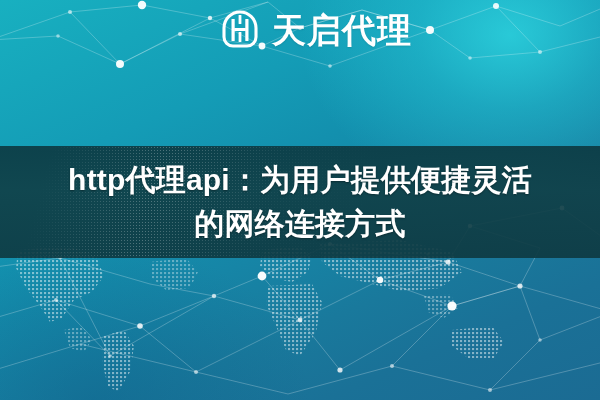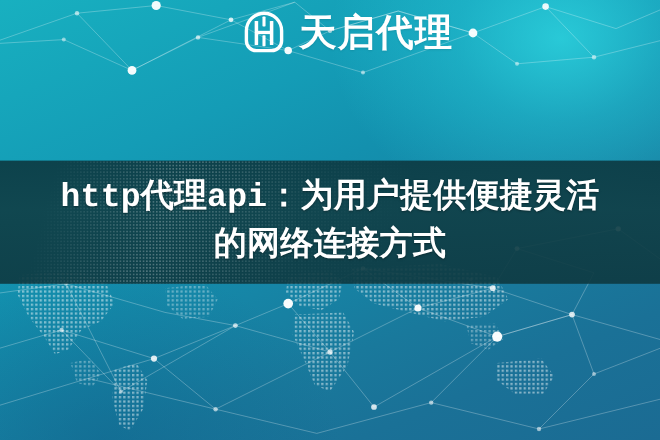--- a/index.html
+++ b/index.html
@@ -111,21 +111,20 @@
     align-items: center;
     justify-content: center;
     text-align: center;
     color: #ffffff;
     font-size: 30px;
     font-weight: bold;
     line-height: 44px;
     letter-spacing: 0.2px;
     text-shadow: 0 1px 2px rgba(0,0,0,0.35);
     white-space: nowrap;
-    font-family: Liberation Mono, monospace;
   }
   .headline .l1 { display: block; }
   .headline .l2 { display: block; }
 
   
   .logo {
     position: absolute;
     left: 216px;
     top: 6px;
     display: flex;

